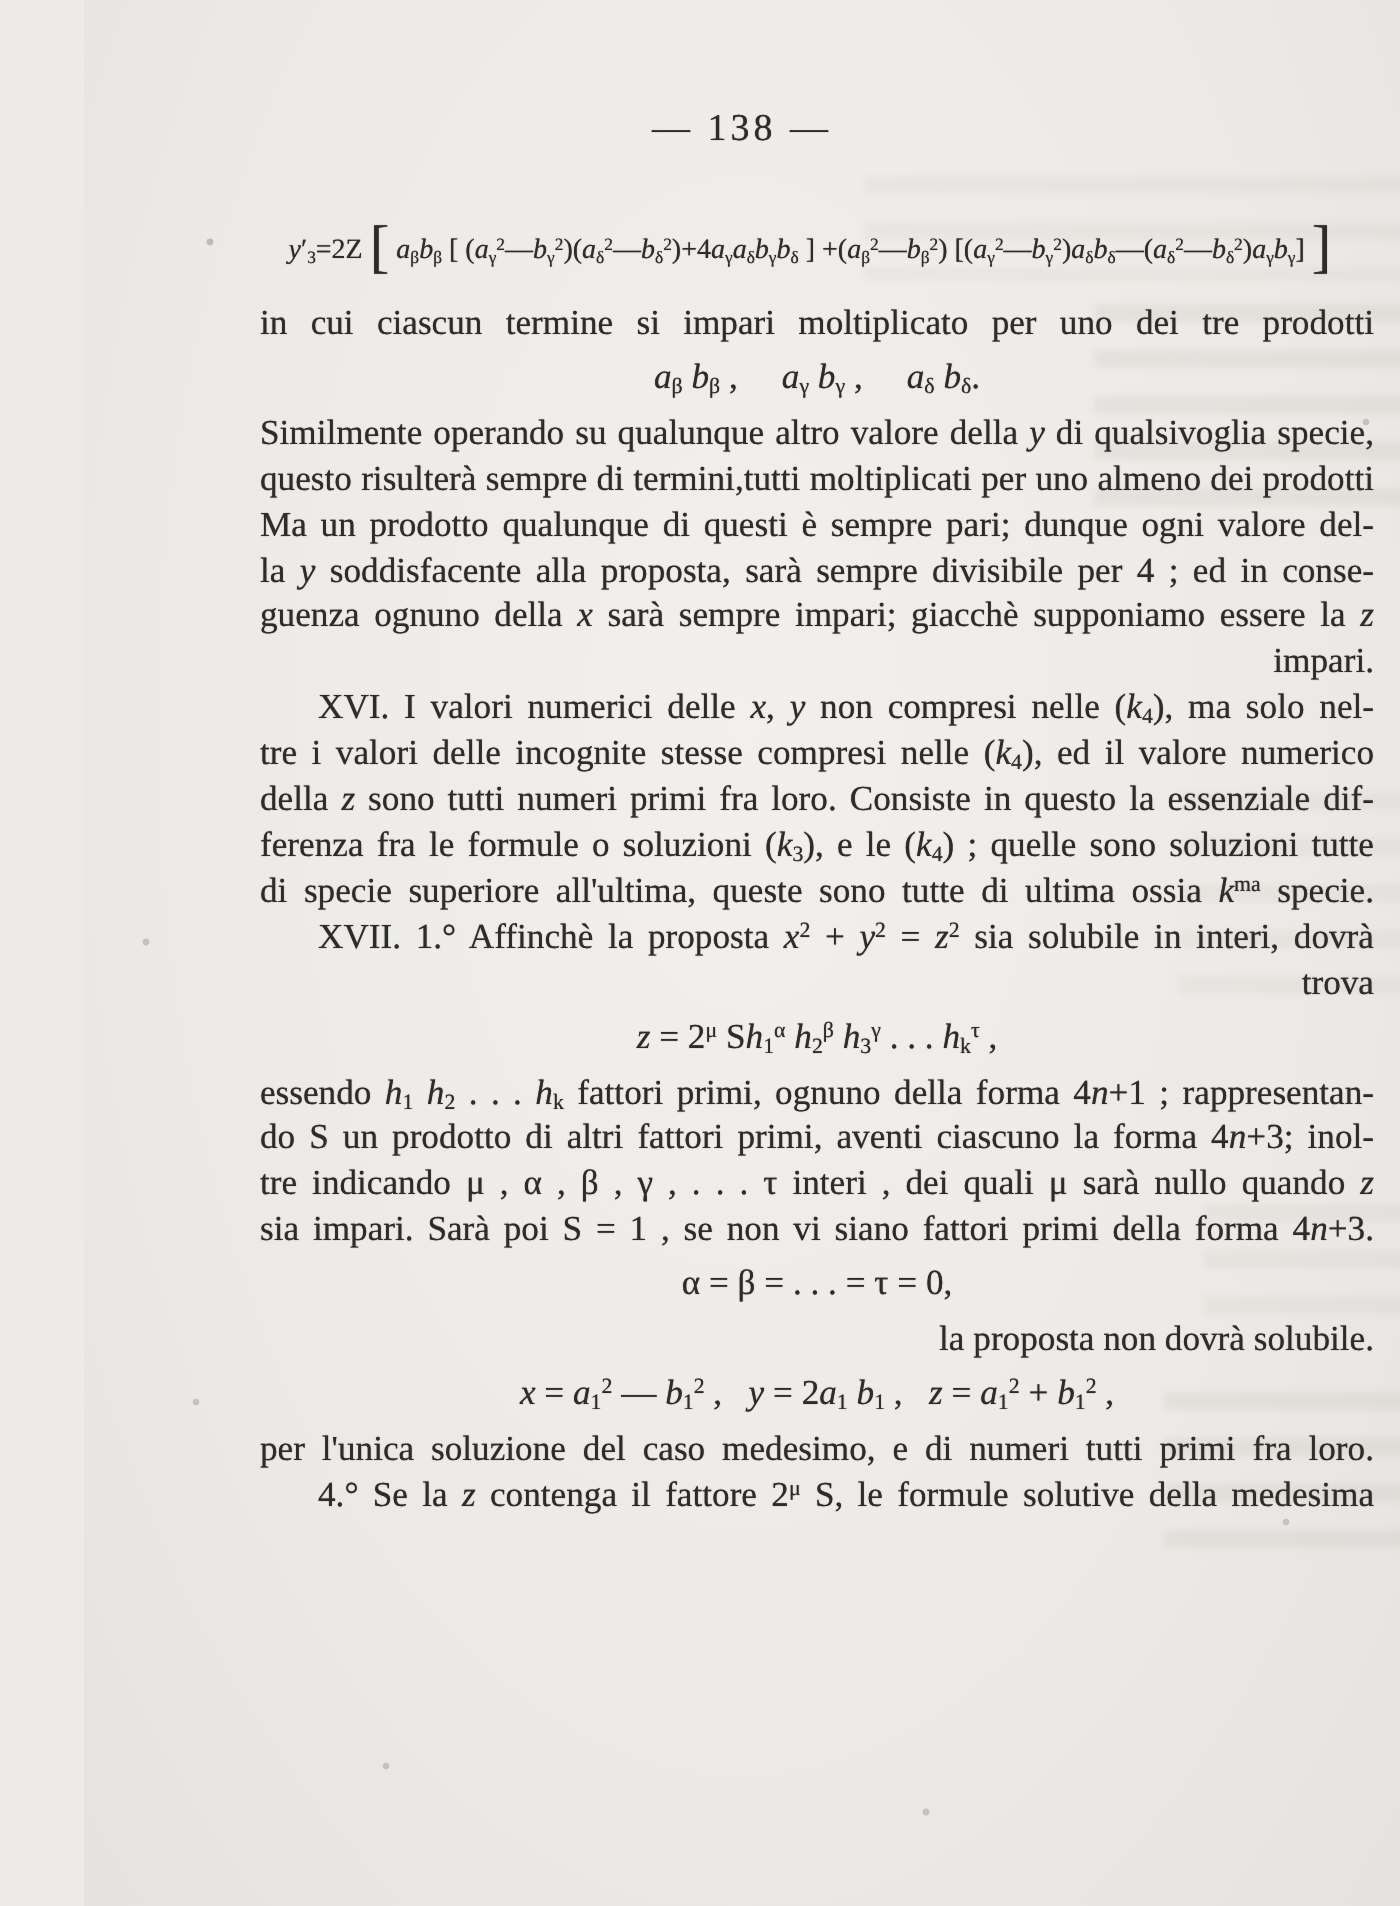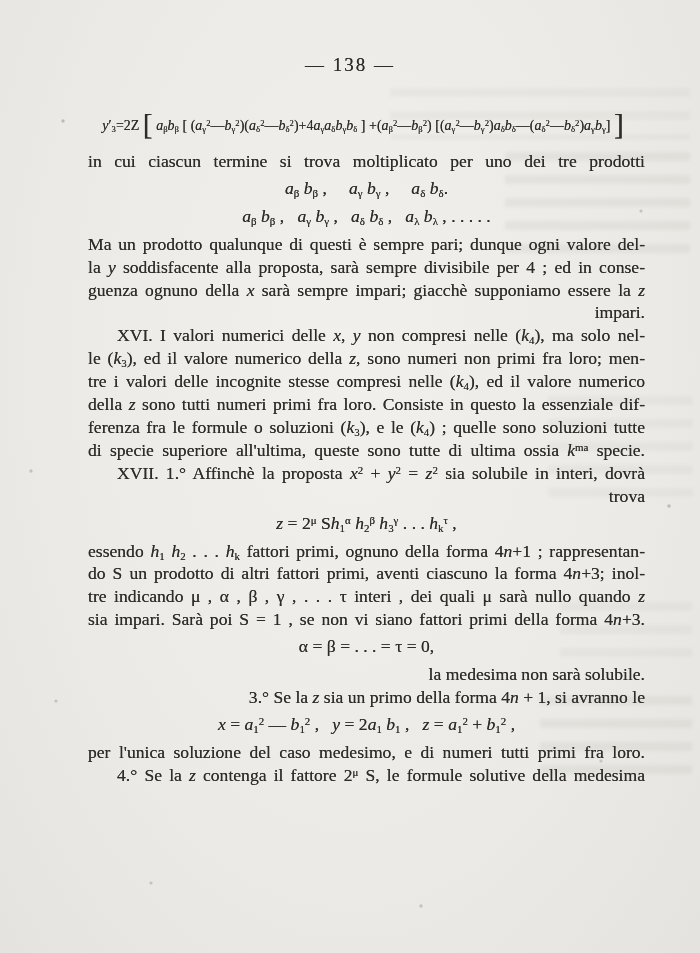--- a/index.html
+++ b/index.html
@@ -5,20 +5,21 @@
   html,body{margin:0;padding:0;}
   body{
     width:700px;height:953px;overflow:hidden;position:relative;
     font-family:"Liberation Serif","DejaVu Serif",serif;
     color:#2e2c29;
     background:#ecebe7;
   }
   .page{
     position:absolute;inset:0;
     background:radial-gradient(ellipse at 50% 38%, #f1f0ed 0%, #ebeae6 62%, #e5e3df 100%);
+    margin-left:42px;
   }
   
   .bleed{
     position:absolute;filter:blur(1.6px);opacity:.55;pointer-events:none;
     background:repeating-linear-gradient(to bottom,
       rgba(151,148,138,.20) 0px, rgba(151,148,138,.20) 9px,
       rgba(0,0,0,0) 9px, rgba(0,0,0,0) 23px);
   }
   .bleed.a{top:88px;left:390px;width:300px;height:52px;opacity:.35;}
   .bleed.b{top:152px;left:505px;width:185px;height:112px;}
@@ -61,40 +62,39 @@
   <div class="bleed c"></div>
   <div class="bleed d"></div>
   <div class="bleed e"></div>
   <div class="specks"></div>
 
   <div class="pagenum">— 138 —</div>
 
   <div class="formula-main"><i>y</i>′<sub>3</sub>=2Z <span class="bb">[</span> <i>a</i><sub>β</sub><i>b</i><sub>β</sub> [ (<i>a</i><sub>γ</sub><sup>2</sup>—<i>b</i><sub>γ</sub><sup>2</sup>)(<i>a</i><sub>δ</sub><sup>2</sup>—<i>b</i><sub>δ</sub><sup>2</sup>)+4<i>a</i><sub>γ</sub><i>a</i><sub>δ</sub><i>b</i><sub>γ</sub><i>b</i><sub>δ</sub> ] +(<i>a</i><sub>β</sub><sup>2</sup>—<i>b</i><sub>β</sub><sup>2</sup>) [(<i>a</i><sub>γ</sub><sup>2</sup>—<i>b</i><sub>γ</sub><sup>2</sup>)<i>a</i><sub>δ</sub><i>b</i><sub>δ</sub>—(<i>a</i><sub>δ</sub><sup>2</sup>—<i>b</i><sub>δ</sub><sup>2</sup>)<i>a</i><sub>γ</sub><i>b</i><sub>γ</sub>] <span class="bb">]</span></div>
 
   <main class="textcol">
-    <div class="ln">in cui ciascun termine si trova moltiplicato per uno dei tre prodotti</div>
+    <div class="ln">in cui ciascun termine si impari moltiplicato per uno dei tre prodotti</div>
     <div class="math"><i>a</i><sub>β</sub> <i>b</i><sub>β</sub> ,  <i>a</i><sub>γ</sub> <i>b</i><sub>γ</sub> ,  <i>a</i><sub>δ</sub> <i>b</i><sub>δ</sub>.</div>
-    <div class="math"><i>a</i><sub>β</sub> <i>b</i><sub>β</sub> ,  <i>a</i><sub>γ</sub> <i>b</i><sub>γ</sub> ,  <i>a</i><sub>δ</sub> <i>b</i><sub>δ</sub> ,  <i>a</i><sub>λ</sub> <i>b</i><sub>λ</sub> , . . . . .</div>
+    <div class="ln">Similmente operando su qualunque altro valore della <i>y</i> di qualsivoglia specie,</div>
+    <div class="ln">questo risulterà sempre di termini,tutti moltiplicati per uno almeno dei prodotti</div>
     <div class="ln">Ma un prodotto qualunque di questi è sempre pari; dunque ogni valore del-</div>
     <div class="ln">la <i>y</i> soddisfacente alla proposta, sarà sempre divisibile per 4 ; ed in conse-</div>
     <div class="ln">guenza ognuno della <i>x</i> sarà sempre impari; giacchè supponiamo essere la <i>z</i></div>
     <div class="ll">impari.</div>
     <div class="ln ind">XVI. I valori numerici delle <i>x</i>, <i>y</i> non compresi nelle (<i>k</i><sub>4</sub>), ma solo nel-</div>
-    <div class="ln">le (<i>k</i><sub>3</sub>), ed il valore numerico della <i>z</i>, sono numeri non primi fra loro; men-</div>
     <div class="ln">tre i valori delle incognite stesse compresi nelle (<i>k</i><sub>4</sub>), ed il valore numerico</div>
     <div class="ln">della <i>z</i> sono tutti numeri primi fra loro. Consiste in questo la essenziale dif-</div>
     <div class="ln">ferenza fra le formule o soluzioni (<i>k</i><sub>3</sub>), e le (<i>k</i><sub>4</sub>) ; quelle sono soluzioni tutte</div>
     <div class="ln">di specie superiore all'ultima, queste sono tutte di ultima ossia <i>k</i><sup>ma</sup> specie.</div>
     <div class="ln ind">XVII. 1.° Affinchè la proposta <i>x</i><sup>2</sup> + <i>y</i><sup>2</sup> = <i>z</i><sup>2</sup> sia solubile in interi, dovrà</div>
     <div class="ll">trova</div>
     <div class="math"><i>z</i> = 2<sup>μ</sup> S<i>h</i><sub>1</sub><sup>α</sup> <i>h</i><sub>2</sub><sup>β</sup> <i>h</i><sub>3</sub><sup>γ</sup> . . . <i>h</i><sub>k</sub><sup>τ</sup> ,</div>
     <div class="ln">essendo <i>h</i><sub>1</sub> <i>h</i><sub>2</sub> . . . <i>h</i><sub>k</sub> fattori primi, ognuno della forma 4<i>n</i>+1 ; rappresentan-</div>
     <div class="ln">do S un prodotto di altri fattori primi, aventi ciascuno la forma 4<i>n</i>+3; inol-</div>
     <div class="ln">tre indicando μ , α , β , γ , . . . τ interi , dei quali μ sarà nullo quando <i>z</i></div>
     <div class="ln">sia impari. Sarà poi S = 1 , se non vi siano fattori primi della forma 4<i>n</i>+3.</div>
     <div class="math">α = β = . . . = τ = 0,</div>
-    <div class="ll">la medesima non sarà solubile.</div>
-    <div class="ll ind">3.° Se la <i>z</i> sia un primo della forma 4<i>n</i> + 1, si avranno le</div>
+    <div class="ll">la proposta non dovrà solubile.</div>
     <div class="math"><i>x</i> = <i>a</i><sub>1</sub><sup>2</sup> — <i>b</i><sub>1</sub><sup>2</sup> ,  <i>y</i> = 2<i>a</i><sub>1</sub> <i>b</i><sub>1</sub> ,  <i>z</i> = <i>a</i><sub>1</sub><sup>2</sup> + <i>b</i><sub>1</sub><sup>2</sup> ,</div>
     <div class="ln">per l'unica soluzione del caso medesimo, e di numeri tutti primi fra loro.</div>
     <div class="ln ind">4.° Se la <i>z</i> contenga il fattore 2<sup>μ</sup> S, le formule solutive della medesima</div>
   </main>
 </div>
 
 </body></html>

